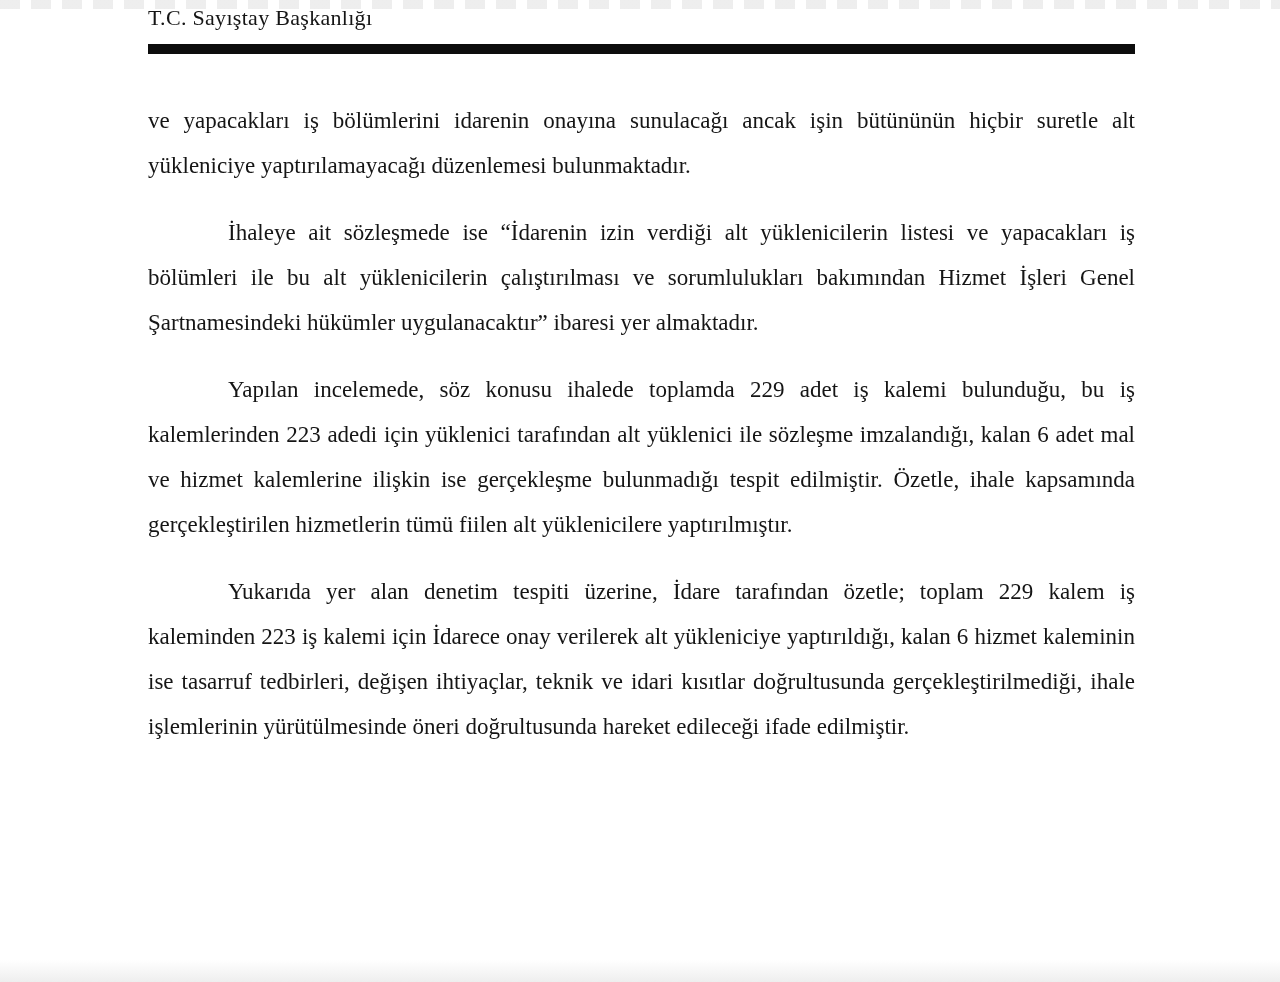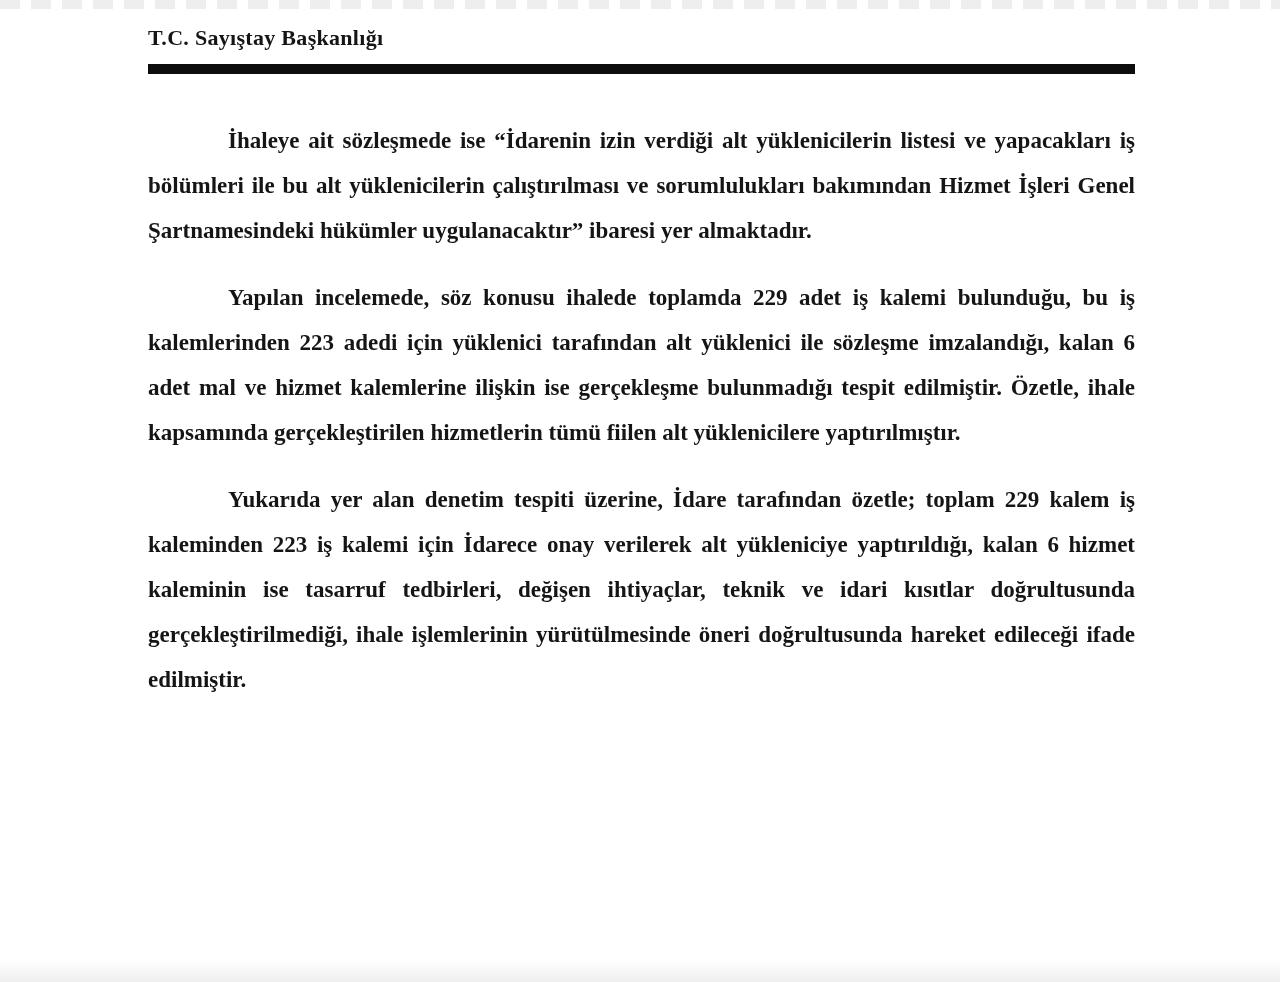--- a/index.html
+++ b/index.html
@@ -30,23 +30,22 @@
   .scan-bottom {
     position: absolute;
     bottom: 0; left: 0; right: 0;
     height: 22px;
     background: linear-gradient(to bottom, rgba(238,238,238,0), #eeeeee);
   }
   .page {
     position: relative;
     width: 1280px;
     height: 982px;
-    padding: 24px 145px 0 148px;
+    padding: 4px 145px 0 148px;
     filter: blur(0.3px); 
-    font-weight: bold;
   }
   .doc-title {
     font-size: 22px;
     line-height: 28px;
     letter-spacing: 0.3px;
     white-space: nowrap;
   }
   .double-rule {
     margin-top: 12px;
     height: 2px;            
@@ -73,20 +72,21 @@
 
 <div class="scan-top"></div>
 
 <div class="page">
 
   <div class="doc-title">T.C. Sayıştay Başkanlığı</div>
 
   <div class="double-rule"></div>
 
   <div class="content">
+    <p class="no-indent">ve yapacakları iş bölümlerini idarenin onayına sunulacağı ancak işin bütününün hiçbir suretle alt yükleniciye yaptırılamayacağı düzenlemesi bulunmaktadır.</p>
     <p>İhaleye ait sözleşmede ise “İdarenin izin verdiği alt yüklenicilerin listesi ve yapacakları iş bölümleri ile bu alt yüklenicilerin çalıştırılması ve sorumlulukları bakımından Hizmet İşleri Genel Şartnamesindeki hükümler uygulanacaktır” ibaresi yer almaktadır.</p>
     <p>Yapılan incelemede, söz konusu ihalede toplamda 229 adet iş kalemi bulunduğu, bu iş kalemlerinden 223 adedi için yüklenici tarafından alt yüklenici ile sözleşme imzalandığı, kalan 6 adet mal ve hizmet kalemlerine ilişkin ise gerçekleşme bulunmadığı tespit edilmiştir. Özetle, ihale kapsamında gerçekleştirilen hizmetlerin tümü fiilen alt yüklenicilere yaptırılmıştır.</p>
     <p>Yukarıda yer alan denetim tespiti üzerine, İdare tarafından özetle; toplam 229 kalem iş kaleminden 223 iş kalemi için İdarece onay verilerek alt yükleniciye yaptırıldığı, kalan 6 hizmet kaleminin ise tasarruf tedbirleri, değişen ihtiyaçlar, teknik ve idari kısıtlar doğrultusunda gerçekleştirilmediği, ihale işlemlerinin yürütülmesinde öneri doğrultusunda hareket edileceği ifade edilmiştir.</p>
   </div>
 
 </div>
 
 <div class="scan-bottom"></div>
 
 </body></html>

